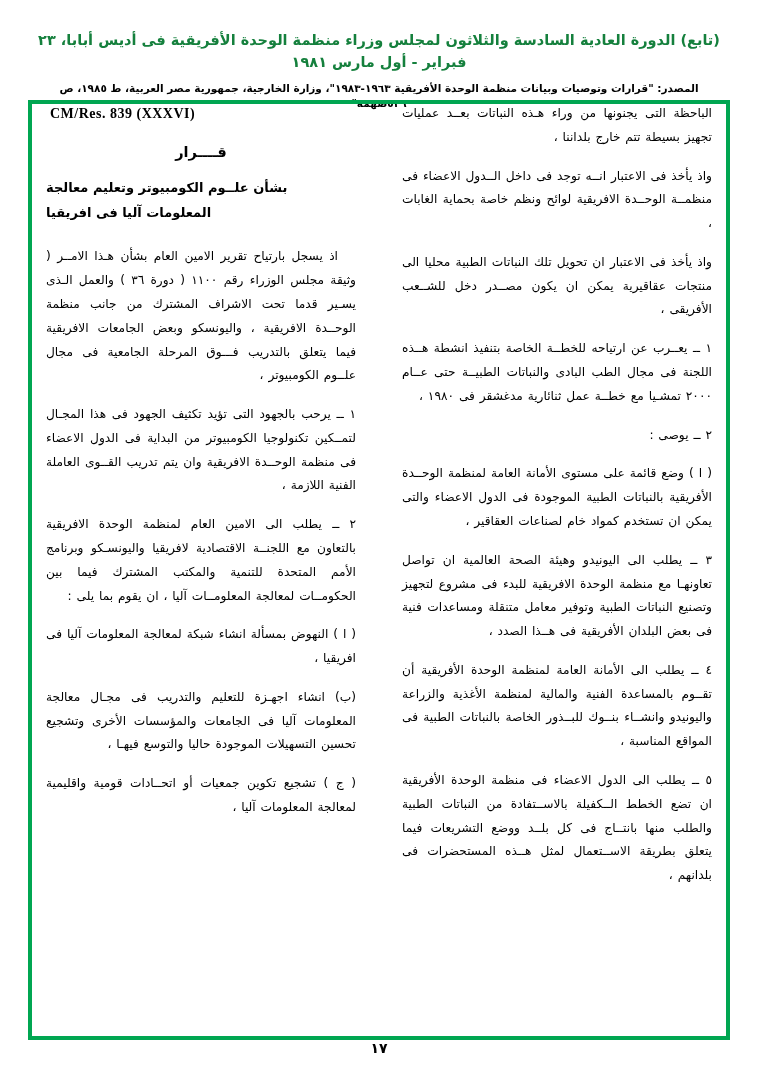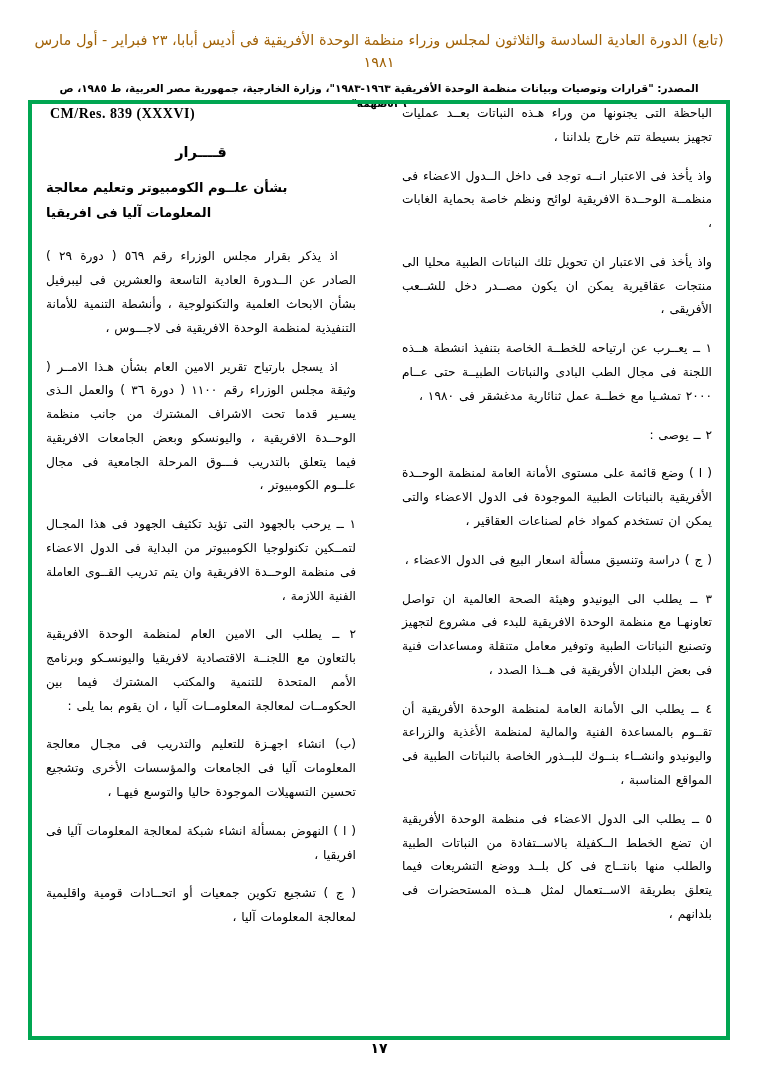--- a/index.html
+++ b/index.html
@@ -22,22 +22,22 @@
   }
   
   .doc-header {
     position: absolute;
     top: 30px;
     left: 34px;
     right: 34px;
     text-align: center;
   }
   .header-title {
-    color: #a16207;
-    font-weight: normal;
+    color: #15803d;
+    font-weight: bold;
     font-size: 14.5px;
     line-height: 1.5;
     direction: rtl;
     letter-spacing: 0px;
   }
   .header-source {
     margin-top: 7px;
     color: #000000;
     font-size: 10.5px;
     line-height: 1.5;
@@ -127,38 +127,36 @@
 
   <div class="frame"></div>
 
   <div class="columns">
 
     <div class="col">
       <div class="res-id">CM/Res. 839  (XXXVI)</div>
       <div class="heading">قــــرار</div>
       <div class="subheading">بشأن علــوم الكومبيوتر وتعليم معالجة المعلومات آليا فى افريقيا</div>
 
-      <p class="para indent">اذ يذكر بقرار مجلس الوزراء رقم ٥٦٩ ( دورة ٢٩ ) الصادر عن الــدورة العادية التاسعة والعشرين فى ليبرفيل بشأن الابحاث العلمية والتكنولوجية ، وأنشطة التنمية للأمانة التنفيذية لمنظمة الوحدة الافريقية فى لاجـــوس ،</p>
       <p class="para indent">اذ يسجل بارتياح تقرير الامين العام بشأن هـذا الامــر ( وثيقة مجلس الوزراء رقم ١١٠٠ ( دورة ٣٦ ) والعمل الـذى يسـير قدما تحت الاشراف المشترك من جانب منظمة الوحــدة الافريقية ، واليونسكو وبعض الجامعات الافريقية فيما يتعلق بالتدريب فـــوق المرحلة الجامعية فى مجال علــوم الكومبيوتر ،</p>
       <p class="para">١ ــ يرحب بالجهود التى تؤيد تكثيف الجهود فى هذا المجـال لتمــكين تكنولوجيا الكومبيوتر من البداية فى الدول الاعضاء فى منظمة الوحــدة الافريقية وان يتم تدريب القــوى العاملة الفنية اللازمة ،</p>
       <p class="para">٢ ــ يطلب الى الامين العام لمنظمة الوحدة الافريقية بالتعاون مع اللجنــة الاقتصادية لافريقيا واليونسـكو وبرنامج الأمم المتحدة للتنمية والمكتب المشترك فيما بين الحكومــات لمعالجة المعلومــات آليا ، ان يقوم بما يلى :</p>
+      <p class="para">( ا ) النهوض بمسألة انشاء شبكة لمعالجة المعلومات آليا فى افريقيا ،</p>
       <p class="para">(ب) انشاء اجهـزة للتعليم والتدريب فى مجـال معالجة المعلومات آليا فى الجامعات والمؤسسات الأخرى وتشجيع تحسين التسهيلات الموجودة حاليا والتوسع فيهـا ،</p>
-      <p class="para">( ا ) النهوض بمسألة انشاء شبكة لمعالجة المعلومات آليا فى افريقيا ،</p>
       <p class="para">( ج ) تشجيع تكوين جمعيات أو اتحــادات قومية واقليمية لمعالجة المعلومات آليا ،</p>
 
     </div>
 
     <div class="col">
       <p class="para">الباحظة التى يجنونها من وراء هـذه النباتات بعــد عمليات تجهيز بسيطة تتم خارج بلداننا ،</p>
       <p class="para">واذ يأخذ فى الاعتبار انــه توجد فى داخل الــدول الاعضاء فى منظمــة الوحــدة الافريقية لوائح ونظم خاصة بحماية الغابات ،</p>
       <p class="para">واذ يأخذ فى الاعتبار ان تحويل تلك النباتات الطبية محليا الى منتجات عقاقيرية يمكن ان يكون مصــدر دخل للشــعب الأفريقى ،</p>
       <p class="para">١ ــ يعــرب عن ارتياحه للخطــة الخاصة بتنفيذ انشطة هــذه اللجنة فى مجال الطب البادى والنباتات الطبيــة حتى عــام ٢٠٠٠ تمشـيا مع خطــة عمل ثنائارية مدغشقر فى ١٩٨٠ ،</p>
       <p class="para">٢ ــ يوصى :</p>
       <p class="para">( ا ) وضع قائمة على مستوى الأمانة العامة لمنظمة الوحــدة الأفريقية بالنباتات الطبية الموجودة فى الدول الاعضاء والتى يمكن ان تستخدم كمواد خام لصناعات العقاقير ،</p>
-      <p class="para">( ج ) دراسة وتنسيق مسألة اسعار البيع فى الدول الاعضاء ،</p>
       <p class="para">٣ ــ يطلب الى اليونيدو وهيئة الصحة العالمية ان تواصل تعاونهـا مع منظمة الوحدة الافريقية للبدء فى مشروع لتجهيز وتصنيع النباتات الطبية وتوفير معامل متنقلة ومساعدات فنية فى بعض البلدان الأفريقية فى هــذا الصدد ،</p>
       <p class="para">٤ ــ يطلب الى الأمانة العامة لمنظمة الوحدة الأفريقية أن تقــوم بالمساعدة الفنية والمالية لمنظمة الأغذية والزراعة واليونيدو وانشــاء بنــوك للبــذور الخاصة بالنباتات الطبية فى المواقع المناسبة ،</p>
       <p class="para">٥ ــ يطلب الى الدول الاعضاء فى منظمة الوحدة الأفريقية ان تضع الخطط الــكفيلة بالاســتفادة من النباتات الطبية والطلب منها بانتــاج فى كل بلــد ووضع التشريعات فيما يتعلق بطريقة الاســتعمال لمثل هــذه المستحضرات فى بلدانهم ،</p>
     </div>
 
   </div>
 
   <div class="page-number">١٧</div>
 
 </div>

